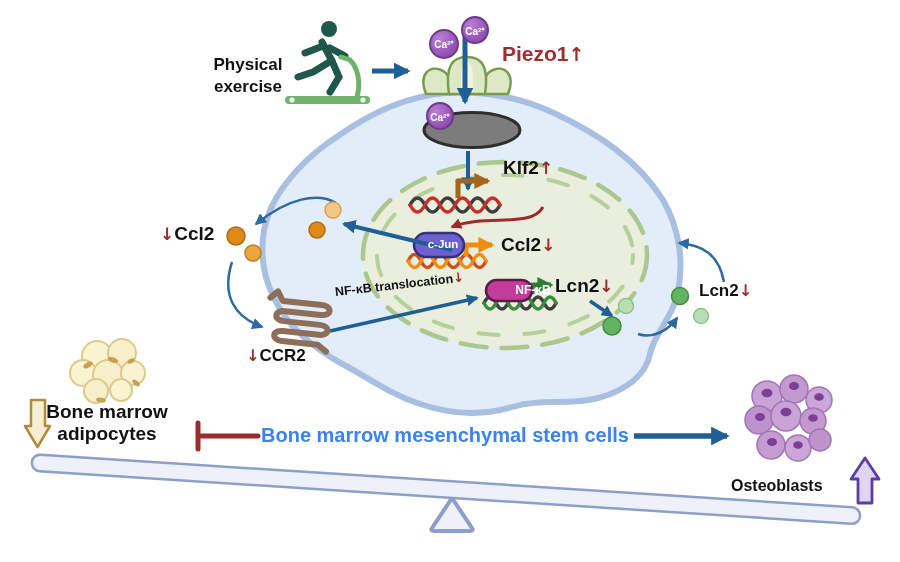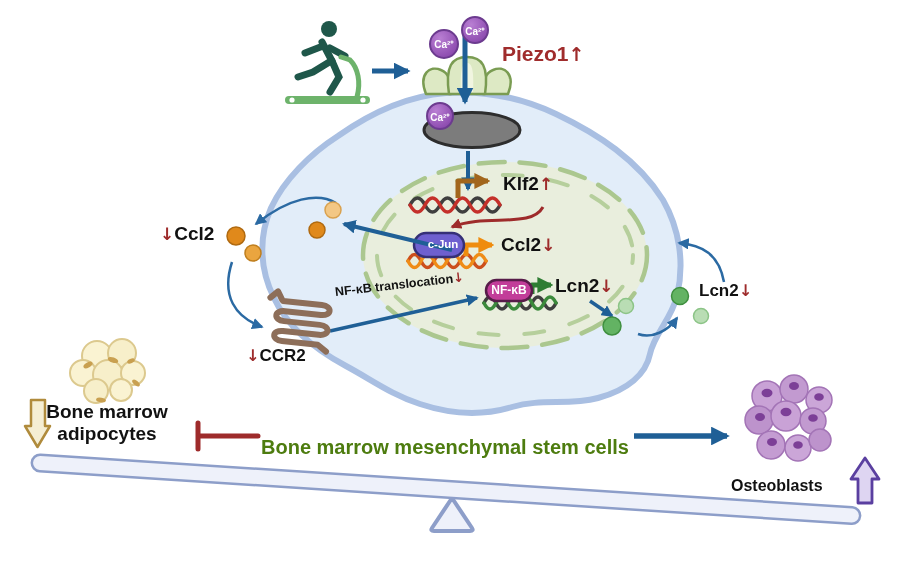--- a/index.html
+++ b/index.html
@@ -182,45 +182,46 @@
       <ellipse cx="798" cy="445" rx="4.8" ry="3.8"></ellipse>
     </g>
   </g>
 
   <path d="M258,436 L198,436 M198,423 L198,449" stroke="#9e2b2b" stroke-width="5" fill="none" stroke-linecap="round"></path>
   <path d="M634,436 L727,436" stroke="#1f5f96" stroke-width="5.5" fill="none" marker-end="url(#mBlue)"></path>
   <path d="M31,400 H45 V426 H50 L37.5,447 L25,426 H31 Z" fill="#f5eed3" stroke="#b08b3c" stroke-width="2.5" stroke-linejoin="round"></path>
   <path d="M858,503 V479 H851 L865,458 L879,479 H872 V503 Z" fill="#ded5f2" stroke="#5a3fa0" stroke-width="2.8" stroke-linejoin="round"></path>
 </svg>
 
+<div class="lbl wrap ctr" style="left:198px;top:54px;width:100px;font-size:17px;line-height:1.28;">Physical exercise</div>
 
 <div class="lbl" style="left:502px;top:42px;font-size:21px;color:#a02c2c;text-align:right;"><span>Piezo1</span><span class="dir" style="font-size:19px;">↑</span></div>
 
 <div class="lbl white ctr" style="left:429px;top:37px;width:30px;font-size:10px;">Ca²⁺</div>
 <div class="lbl white ctr" style="left:460px;top:24px;width:30px;font-size:10px;">Ca²⁺</div>
 <div class="lbl white ctr" style="left:425px;top:110px;width:30px;font-size:10px;">Ca²⁺</div>
 
 
-<div class="lbl" style="left:503px;top:173px;font-size:19px;"><span>Klf2</span><span class="dir" style="font-size:17px;">↑</span></div>
+<div class="lbl" style="left:503px;top:157px;font-size:19px;"><span>Klf2</span><span class="dir" style="font-size:17px;">↑</span></div>
 
 <div class="lbl white ctr" style="left:414px;top:238px;width:58px;font-size:11.5px;">c-Jun</div>
 
 <div class="lbl" style="left:501px;top:234px;font-size:19px;text-align:right;"><span>Ccl2</span><span class="dir" style="font-size:17px;">↓</span></div>
 
 <div class="lbl" style="left:160px;top:223px;font-size:19px;"><span class="dir" style="font-size:17px;">↓</span><span>Ccl2</span></div>
 
 <div class="lbl" style="left:246px;top:346px;font-size:17px;"><span class="dir" style="font-size:16px;">↓</span><span>CCR2</span></div>
 
 <div class="lbl" style="left:335px;top:284px;font-size:12.5px;transform:rotate(-6.5deg);transform-origin:left center;"><span>NF-κB translocation</span><span class="dir" style="font-size:13px;">↓</span></div>
 
-<div class="lbl white ctr" style="left:486px;top:283px;width:46px;font-size:12px;">NF-κB</div>
+<div class="lbl white ctr" style="left:486px;top:283px;width:46px;font-size:12px;padding-left:24px;">NF-κB</div>
 
 <div class="lbl" style="left:555px;top:275px;font-size:19px;"><span>Lcn2</span><span class="dir" style="font-size:17px;">↓</span></div>
 
 <div class="lbl" style="left:699px;top:281px;font-size:17px;"><span>Lcn2</span><span class="dir" style="font-size:16px;">↓</span></div>
 
 <div class="lbl wrap ctr" style="left:36px;top:401px;width:142px;font-size:19px;line-height:1.18;">Bone marrow adipocytes</div>
 
-<div class="lbl" style="left:261px;top:436px;font-size:20px;color:#4d7c0f;">Bone marrow mesenchymal stem cells</div>
+<div class="lbl" style="left:261px;top:424px;font-size:20px;color:#3b82f6;">Bone marrow mesenchymal stem cells</div>
 
 <div class="lbl" style="left:731px;top:477px;font-size:16px;">Osteoblasts</div>
 
 </div>
 
 </body></html>

